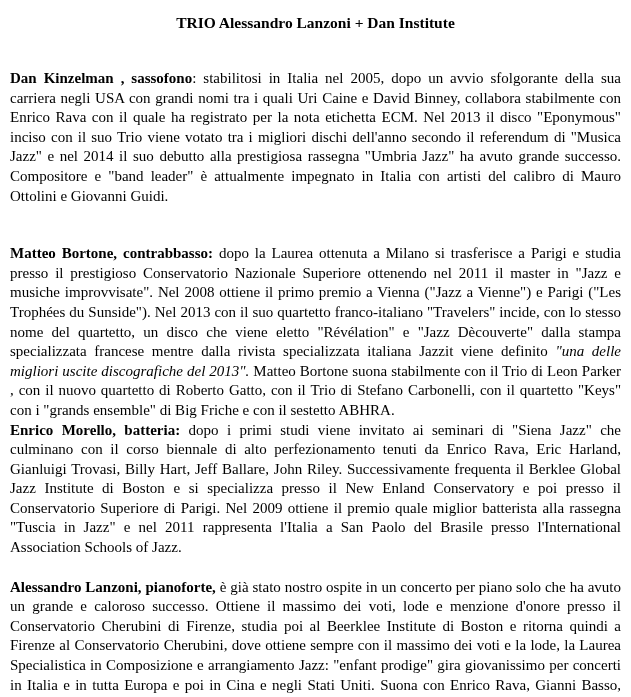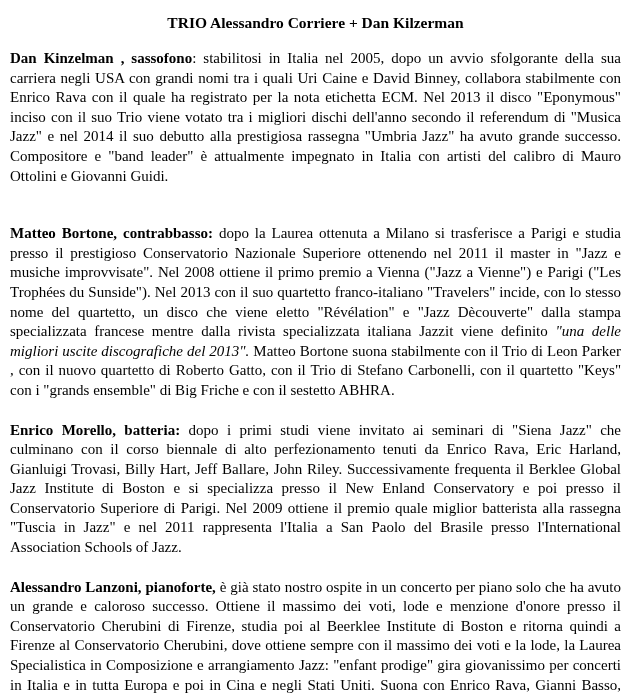--- a/index.html
+++ b/index.html
@@ -29,32 +29,32 @@
       margin: 13px 0 0 0;
       padding: 0;
     }
     .para {
       font-size: 15px;
       line-height: 19.6px;
       text-align: justify;
       margin: 0;
       padding: 0;
     }
-    .para-1 { margin-top: 16px; }
+    .para-1 { margin-top: 36px; }
     .para-2 { margin-top: 38px; }
-    .para-3 { margin-top: 20px; }
+    .para-3 { }
     .para-4 { margin-top: 20px; }
     .lead { font-weight: bold; }
     .ital { font-style: italic; }
   </style>
 </head>
 <body>
 
 <div class="page">
-  <h1 class="title">TRIO Alessandro Corriere + Dan Kilzerman</h1>
+  <h1 class="title">TRIO Alessandro Lanzoni + Dan Institute</h1>
 
   <p class="para para-1">
     <span class="lead">Dan Kinzelman , sassofono</span><span>: stabilitosi in Italia nel 2005, dopo un avvio sfolgorante della sua carriera negli USA con grandi nomi tra i quali Uri Caine e David Binney, collabora stabilmente con Enrico Rava  con il quale ha registrato per la nota etichetta ECM. Nel 2013 il disco "Eponymous" inciso con il suo Trio viene votato tra i migliori dischi dell'anno secondo il referendum di "Musica Jazz" e nel 2014 il suo debutto alla prestigiosa rassegna "Umbria Jazz" ha avuto grande successo. Compositore e "band leader" è attualmente impegnato in Italia con artisti del calibro di Mauro Ottolini e Giovanni Guidi.</span>
   </p>
 
   <p class="para para-2">
     <span class="lead">Matteo Bortone, contrabbasso:</span><span> dopo la Laurea ottenuta a Milano si trasferisce a Parigi e studia presso il prestigioso Conservatorio Nazionale Superiore ottenendo nel 2011 il master in "Jazz e musiche improvvisate".  Nel 2008 ottiene il primo premio a Vienna ("Jazz a Vienne") e Parigi ("Les Trophées du Sunside"). Nel 2013 con il suo quartetto franco-italiano "Travelers" incide, con lo stesso nome del quartetto, un disco che viene eletto "Révélation" e "Jazz Dècouverte" dalla stampa specializzata francese mentre dalla rivista specializzata italiana Jazzit viene definito </span><span class="ital">"una delle migliori uscite discografiche del 2013".</span><span>  Matteo Bortone suona stabilmente con il Trio di Leon Parker , con il nuovo quartetto di Roberto Gatto, con il Trio di Stefano Carbonelli, con il quartetto "Keys" con  i "grands ensemble" di Big Friche e con il sestetto ABHRA.</span>
   </p>
 
   <p class="para para-3">

